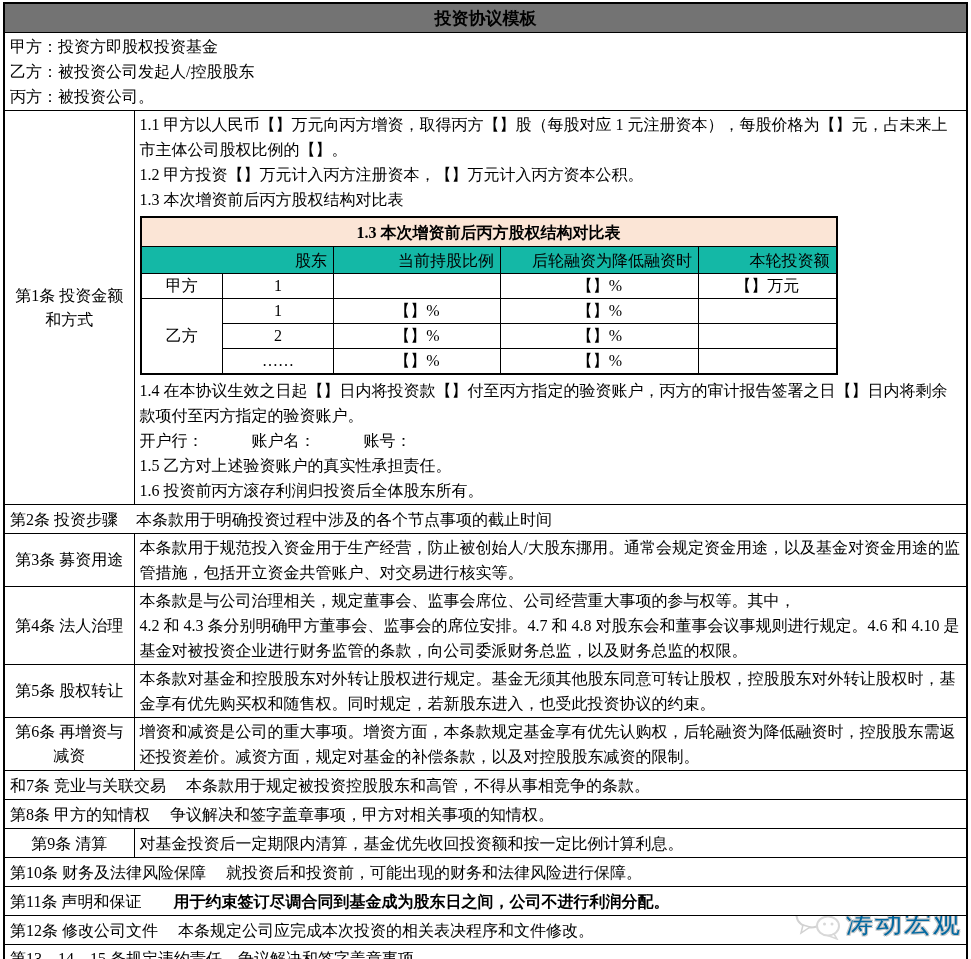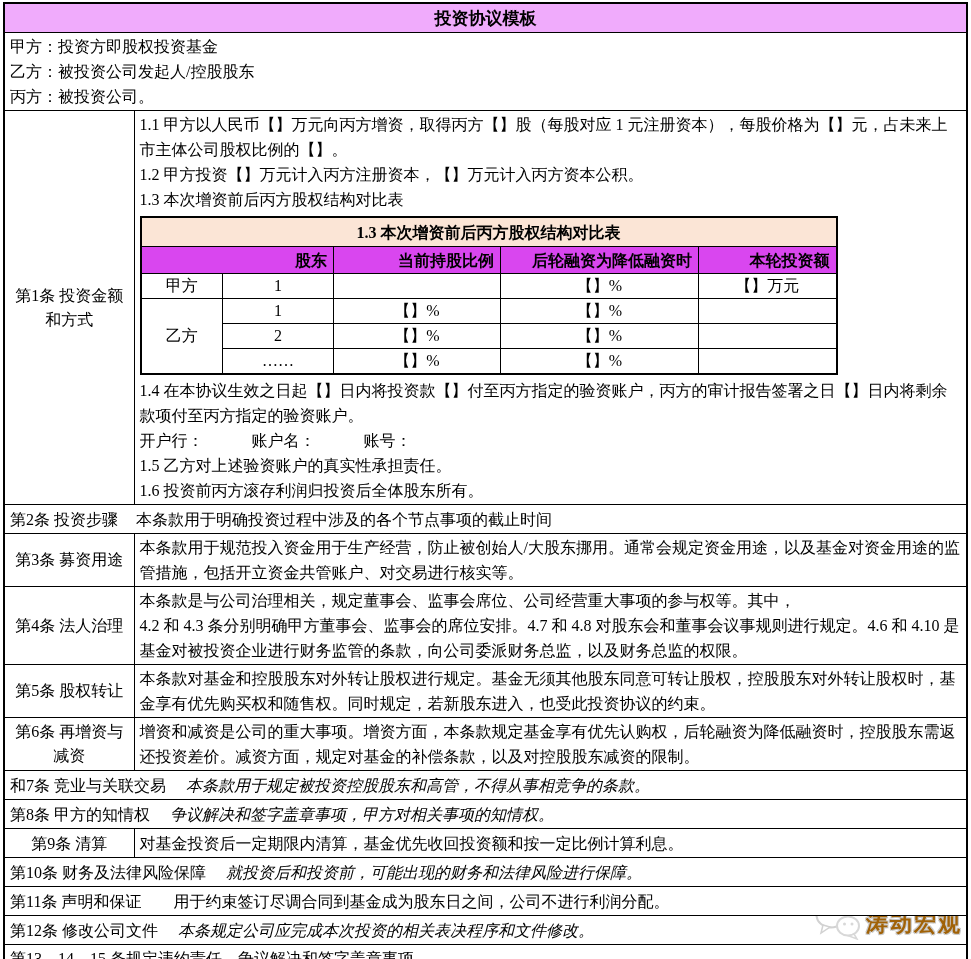--- a/index.html
+++ b/index.html
@@ -4,48 +4,48 @@
 <style>
   html,body { margin:0; padding:0; background:#fff; }
   body { font-family:"Liberation Serif","DejaVu Serif",serif; color:#000; }
   .page { width:965px; margin:2px 3px; }
 
   table.doc { width:965px; border-collapse:collapse; table-layout:fixed;
               border:2px solid #000; font-size:16px; }
   table.doc td { border:1px solid #000; padding:1px 5px; vertical-align:middle;
                  overflow:hidden; }
 
-  .title-cell { background:#f0abfc; text-align:center; font-weight:bold;
+  .title-cell { background:#737373; text-align:center; font-weight:bold;
                 font-size:17px; height:26px; border-bottom:2px solid #000; }
 
   .parties-cell { padding:3px 6px; border-bottom:2px solid #000; }
   .party-line { line-height:25px; white-space:nowrap; }
 
   .label-cell { vertical-align:middle; line-height:24px; padding:2px 2px 2px 7px;text-align:center; }
   .content-cell { line-height:25px; padding:2px 6px 2px 5px;margin-left:14px; }
   .clause { margin:0; }
 
   table.eq { border-collapse:collapse; border:2px solid #000; table-layout:fixed;
              width:696px; margin:4px 0 3px 0; font-size:16px; }
   table.eq td { border:1px solid #000; padding:0 6px; }
   table.eq .t { background:#fbe5d6; font-weight:bold; text-align:center; height:28px; }
-  table.eq .h { background:#d946ef; font-weight:bold; text-align:right; height:26px; }
+  table.eq .h { background:#14b8a6; font-weight:normal; text-align:right; height:26px; }
   table.eq .c { text-align:center; height:24px; line-height:24px; }
   table.eq .g { text-align:center; }
 
   .row-line { height:26px; line-height:25px; }
   .inline-label { white-space:nowrap; }
   .gap-s { margin-left:14px; }
-  .gap-m { margin-left:16px;font-style:italic; }
-  .gap-l { margin-left:28px; }
+  .gap-m { margin-left:16px; }
+  .gap-l { margin-left:28px;font-weight:bold; }
 
   .wm-anchor { position:relative; }
   .watermark { position:absolute; right:4px; top:-16px; display:flex;
                align-items:center; gap:5px; pointer-events:none; }
-  .wm-text { font-size:22px; font-weight:bold; letter-spacing:2px; color:#a16207;
+  .wm-text { font-size:27px; font-weight:normal; letter-spacing:2px; color:#0369a1;
              text-shadow:-1px -1px 0 #c9c9c9, 1px -1px 0 #c9c9c9,
                          -1px 1px 0 #c9c9c9, 1px 1px 0 #c9c9c9; }
 </style>
 </head>
 <body>
 
 <div class="page">
   <table class="doc">
     <colgroup>
         <col style="width:130px">

